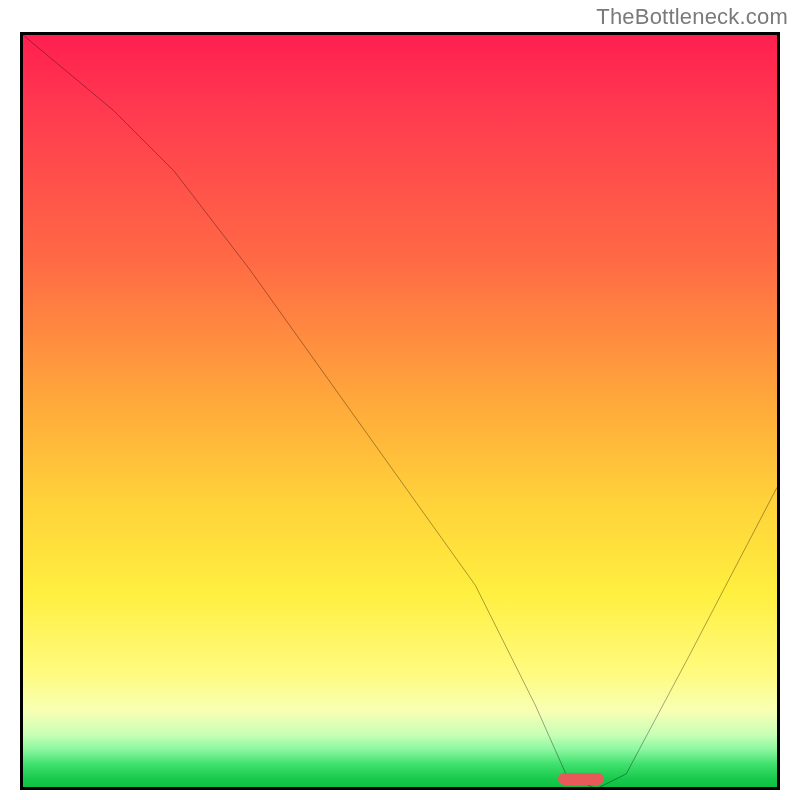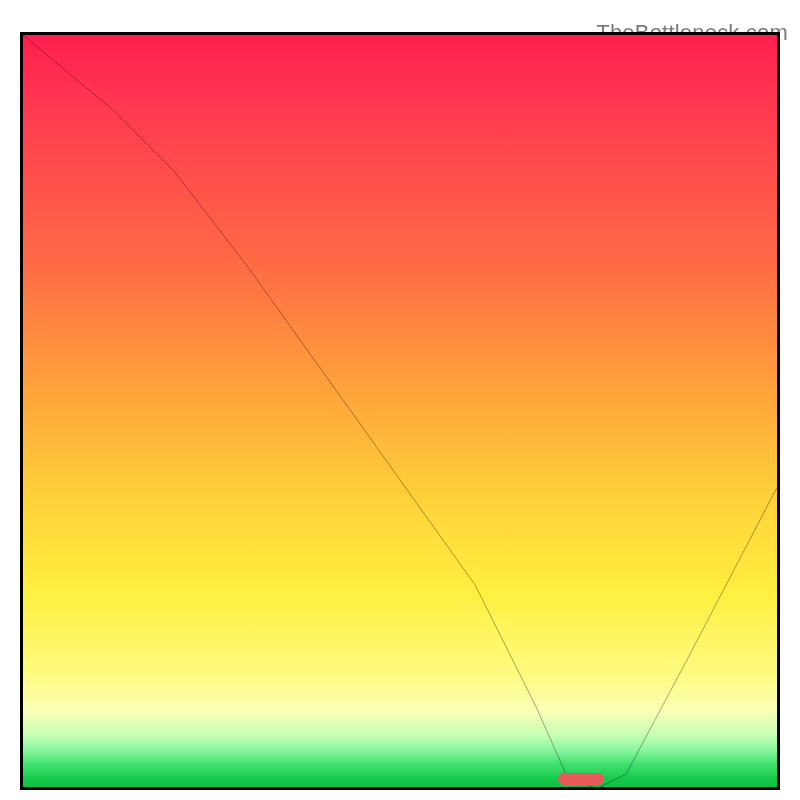--- a/index.html
+++ b/index.html
@@ -52,21 +52,21 @@
   }
   .marker {
     position: absolute;
     width: 46px;
     height: 12px;
     border-radius: 6px;
     transform: translate(-50%, -50%);
   }
   .watermark {
     position: absolute;
-    top: 20px;
+    top: 4px;
     right: 12px;
     font-size: 22px;
     font-weight: 500;
     color: #7a7a7a;
     letter-spacing: 0.2px;
     font-family: Arial, Helvetica, sans-serif;
   }
 </style>
 </head>
 <body>

